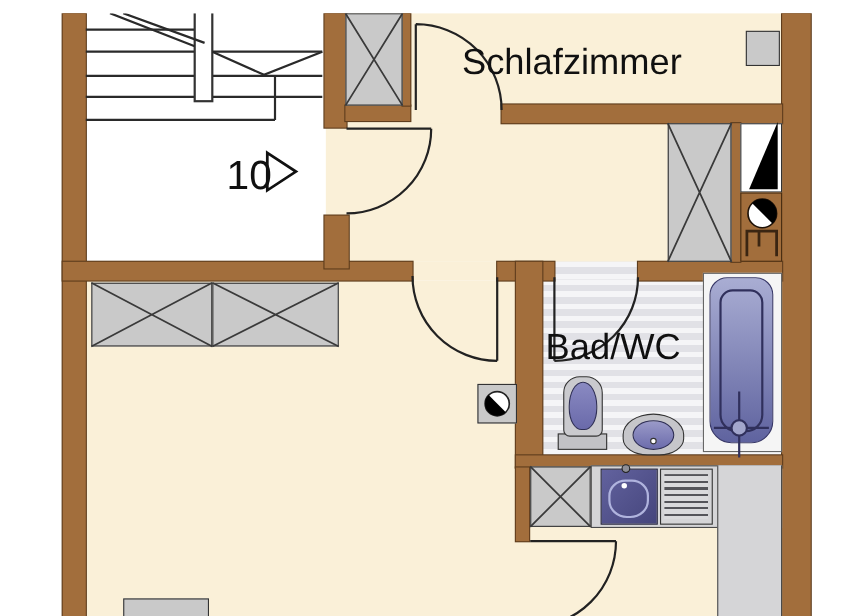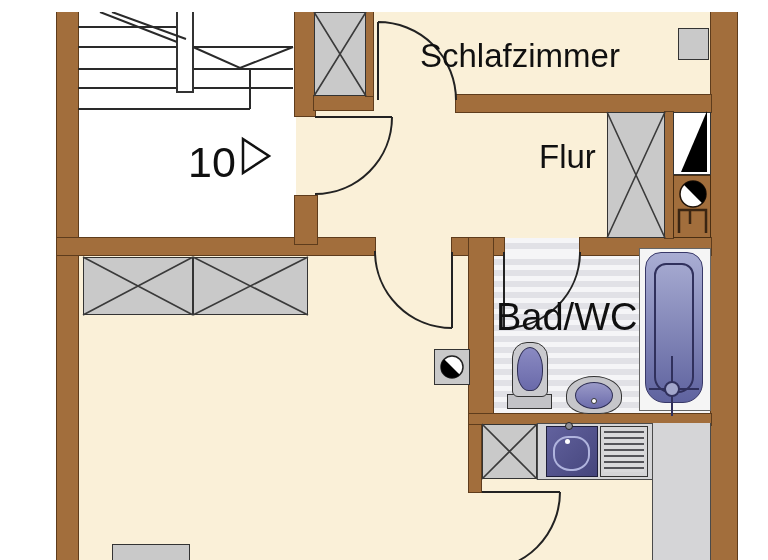--- a/index.html
+++ b/index.html
@@ -114,17 +114,16 @@
     </g>
     <path d="M679,221 V198 H706 V221 M690,198 V212" stroke="#3A2512" stroke-width="2.5" fill="none"></path>
     <g stroke="#30305C" stroke-width="2">
       <path d="M672,344 V404 M649,377 H699" fill="none"></path>
       <circle cx="672" cy="377" r="7" fill="#A2A6CC"></circle>
     </g>
     <path d="M243,127 L269,144 L243,161 Z" fill="#fff" stroke="#111" stroke-width="2.5"></path>
   </svg>
 
   <div class="label" style="left:420px;top:27px;font-size:33px;">Schlafzimmer</div>
-  <div class="label" style="left:539px;top:128px;font-size:33px;">Flur</div>
-  <div class="label" style="left:496px;top:286px;font-size:38px;">Bad/WC</div>
-  <div class="label" style="left:188px;top:129px;font-size:43px;">10</div>
+  <div class="label" style="left:496px;top:286px;font-size:33px;">Bad/WC</div>
+  <div class="label" style="left:206px;top:129px;font-size:37px;">10</div>
 
 </div>
 
 </body></html>

